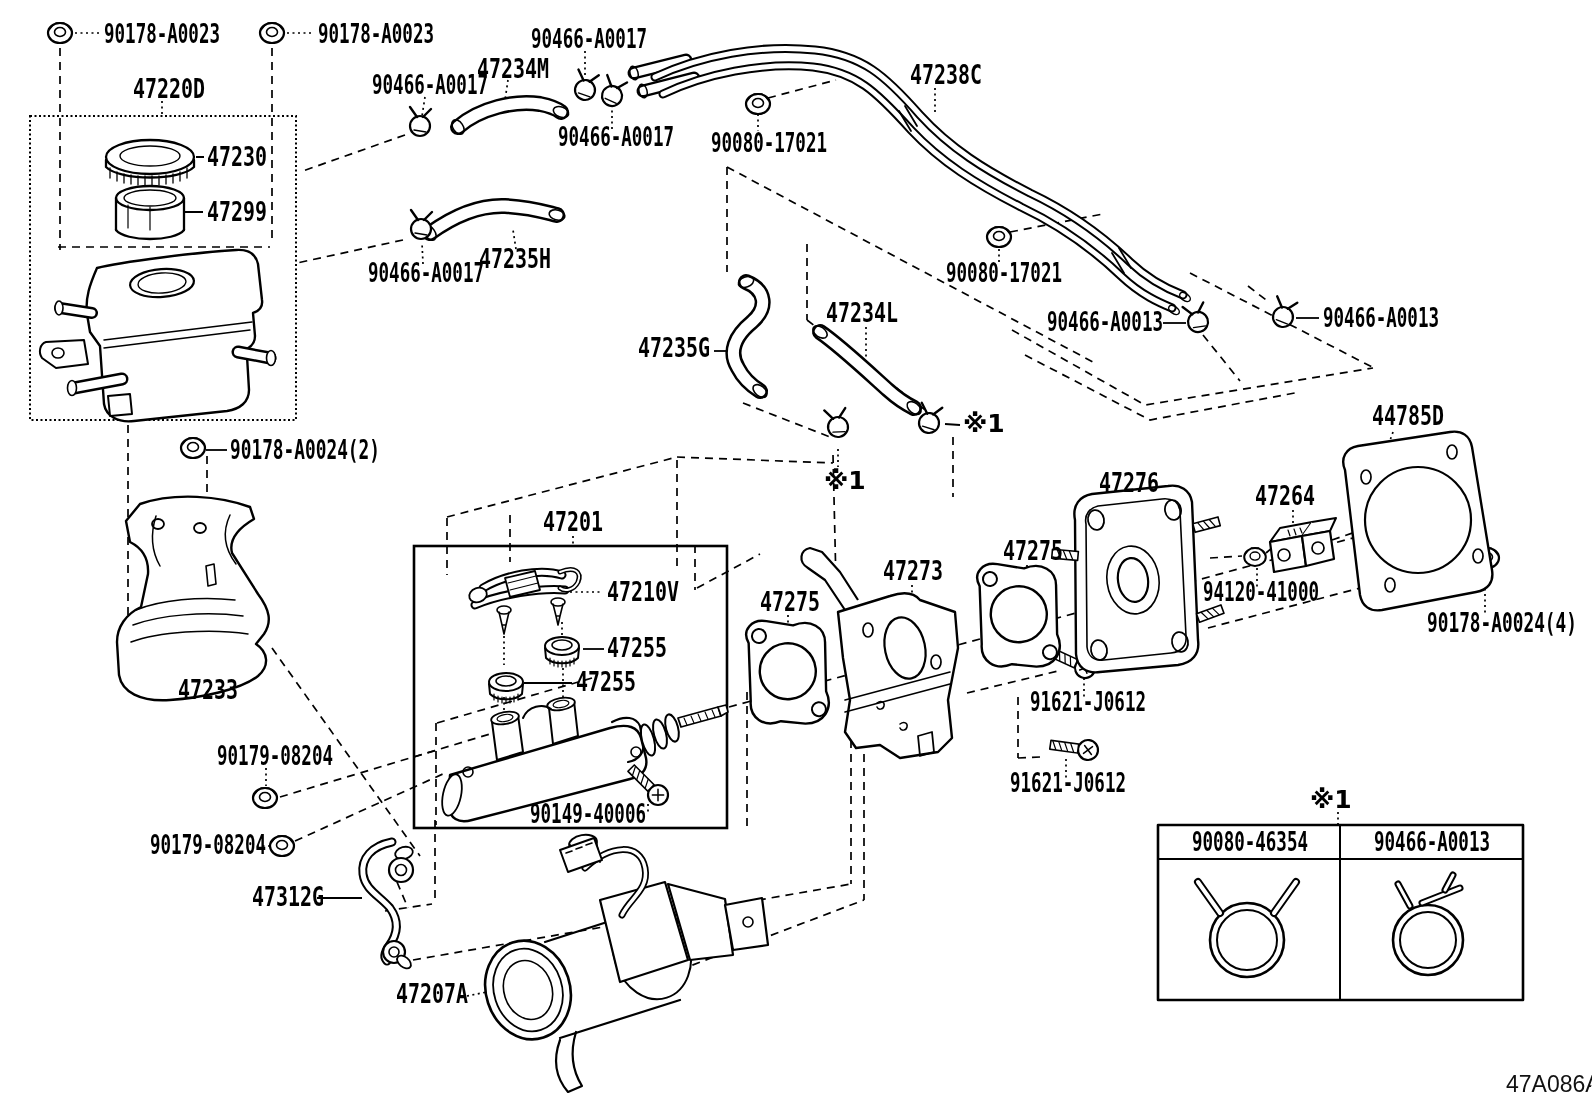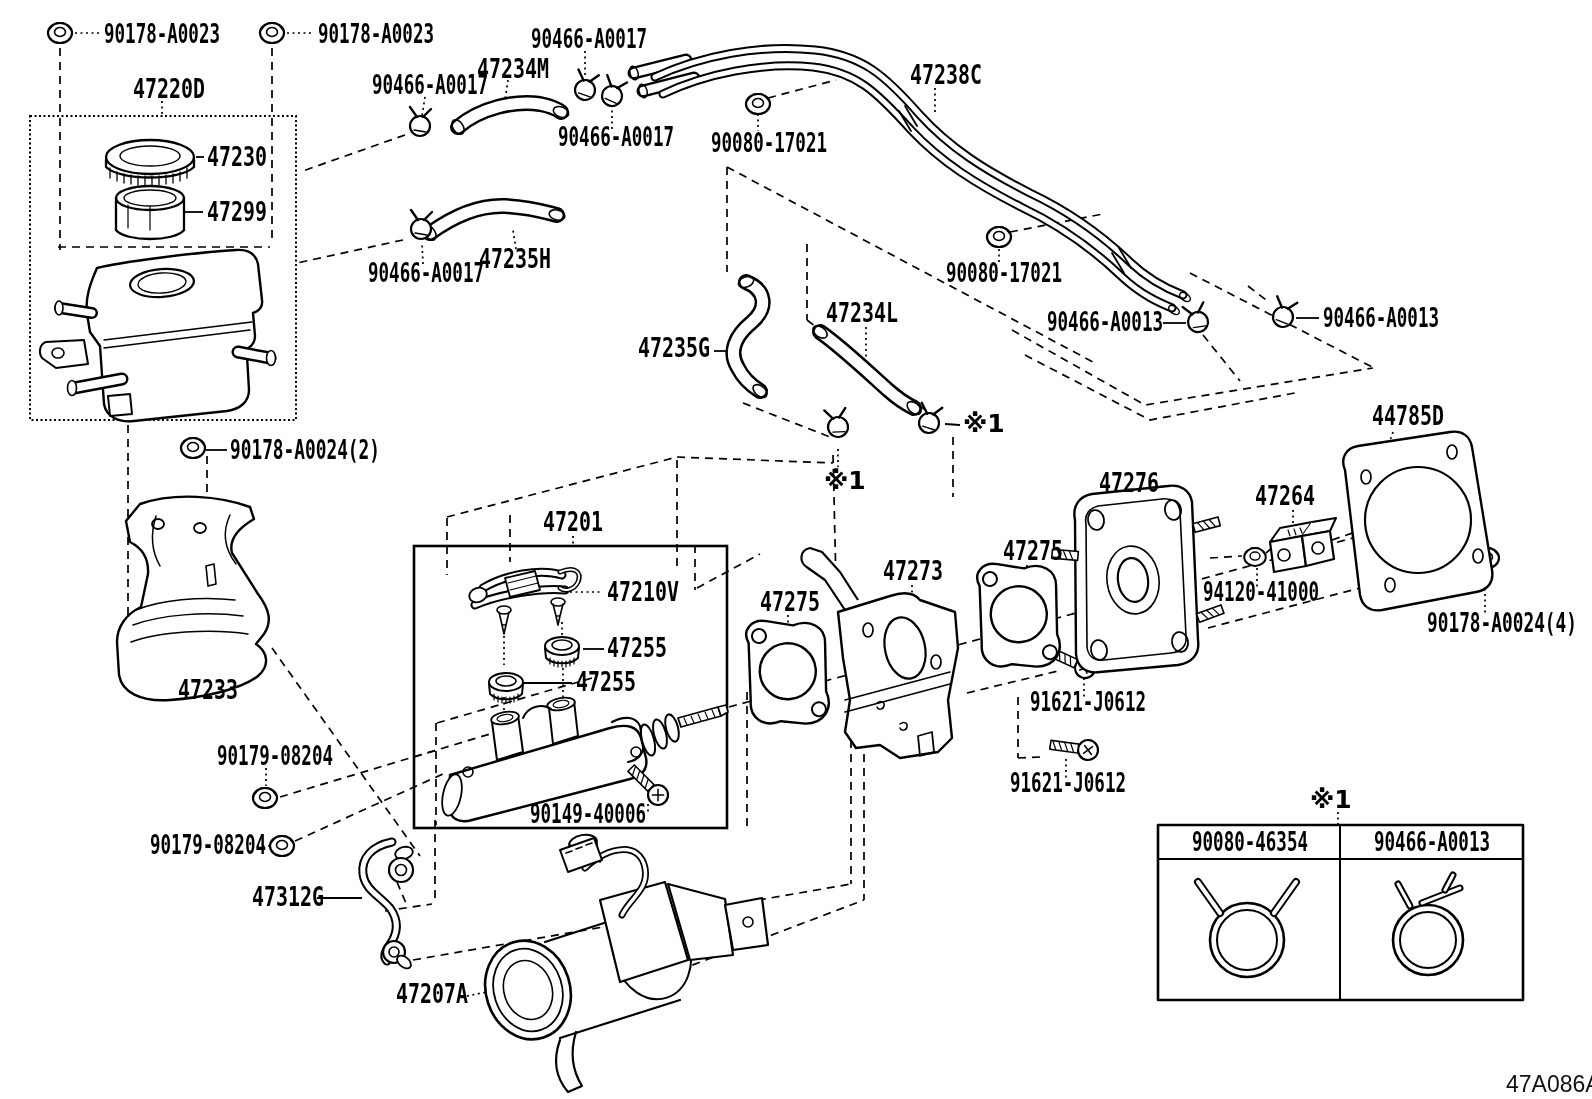--- a/index.html
+++ b/index.html
@@ -1,16 +1,16 @@
 <!DOCTYPE html>
 <html><head>
 <meta charset="utf-8">
 <style>
   html,body{margin:0;padding:0;background:#fff;}
-  .stage{position:relative;width:1592px;height:1099px;background:#fff;overflow:hidden;}
+  .stage{position:relative;width:1592px;height:1099px;background:#fff;overflow:hidden;border-radius:18px;}
   svg{display:block;}
   .k{fill:none;stroke:#000;stroke-linecap:round;stroke-linejoin:round;}
   .w{fill:none;stroke:#fff;stroke-linecap:round;stroke-linejoin:round;}
   .f{fill:#fff;stroke:#000;stroke-linejoin:round;}
   .ld{stroke:#000;stroke-width:1.7;stroke-dasharray:2 3.5;fill:none;}
   .dl{stroke:#000;stroke-width:1.7;stroke-dasharray:8 6;fill:none;}
   .sl{stroke:#000;stroke-width:1.8;fill:none;}
   .pl{font-family:"DejaVu Sans Mono","Liberation Mono",monospace;font-weight:bold;font-size:26px;fill:#000;}
   .plx{font-family:"DejaVu Sans","Liberation Sans",sans-serif;font-weight:bold;font-size:25px;fill:#000;}
   .code{font-family:"Liberation Sans","DejaVu Sans",sans-serif;font-size:23px;fill:#111;}

